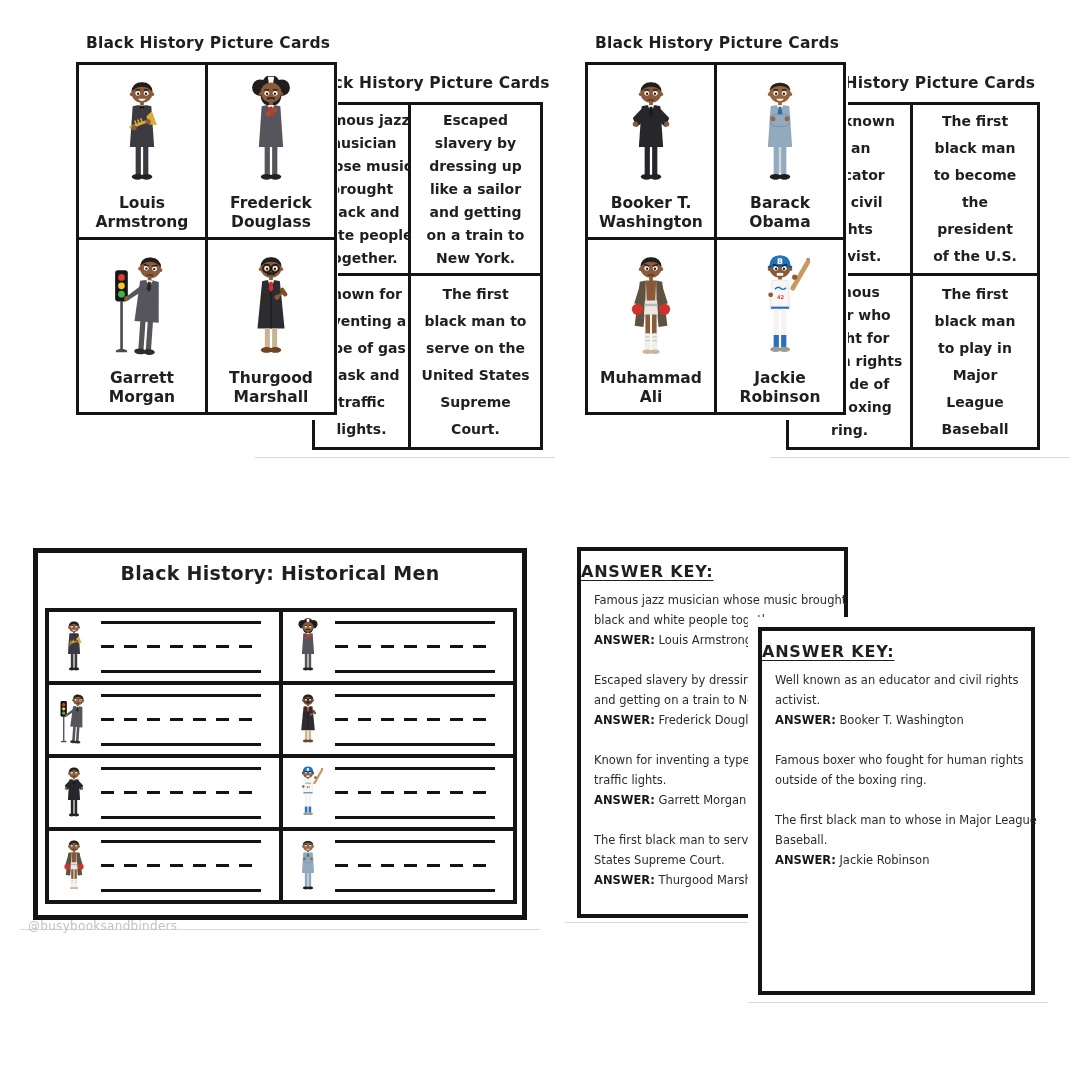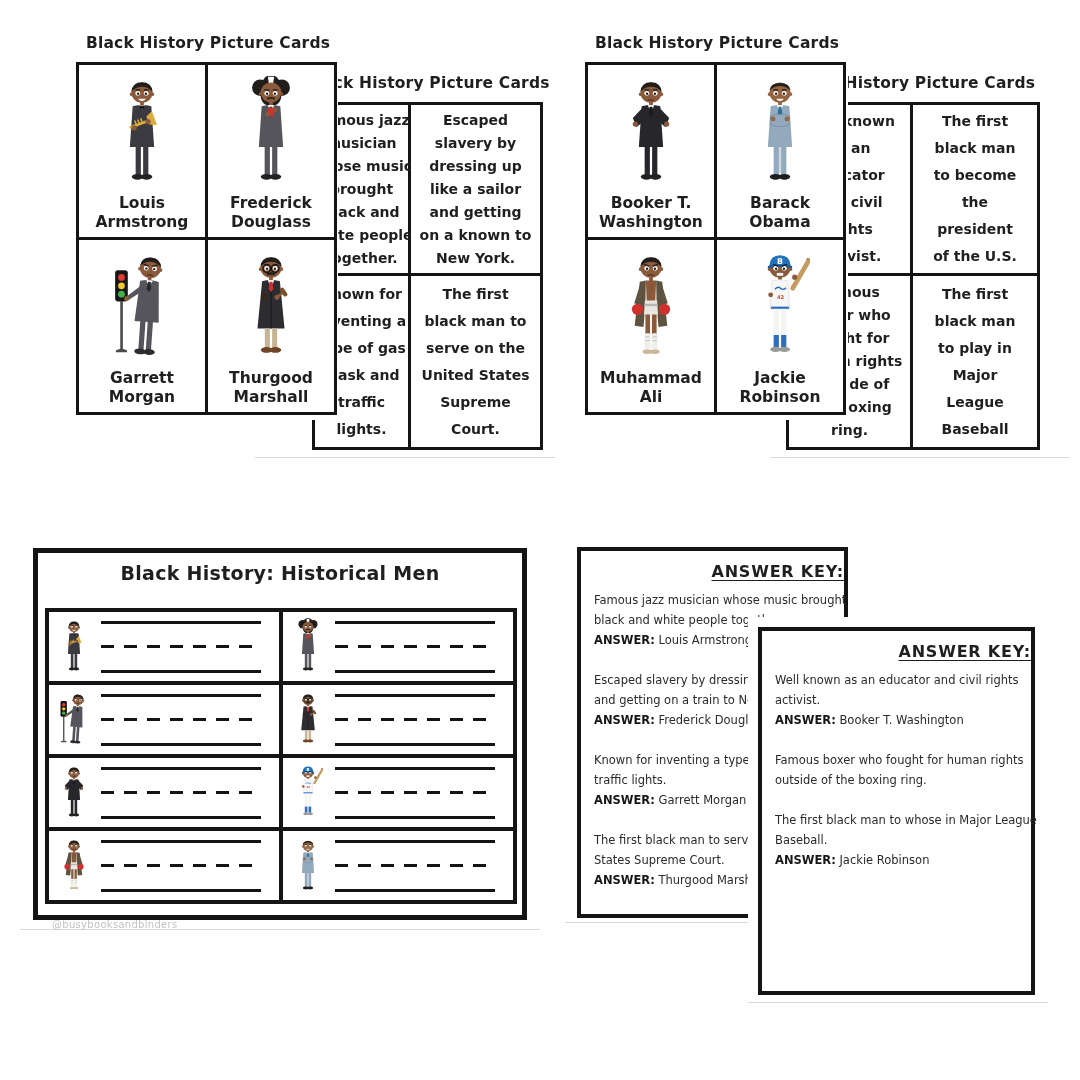--- a/index.html
+++ b/index.html
@@ -28,26 +28,26 @@
   #title-d{left:4px;top:8px;width:278px}
   
   .wframe{position:absolute;left:13px;top:10px;width:494px;height:372px;border:5px solid #141414;background:#fff}
   #title-e{left:13px;top:24px;width:494px;font-size:19px;letter-spacing:.3px}
   #grid-e{left:25px;top:70px;width:472px;height:296px;grid-template-columns:1fr 1fr;grid-template-rows:repeat(4,1fr);border-width:4px;gap:4px}
   .wcell{background:#fff;display:flex;align-items:center}
   .wfig{margin-left:10px;flex:0 0 auto;display:flex;align-items:center}
   .wlines{flex:1;margin:0 18px 0 12px;height:52px;display:flex;flex-direction:column;justify-content:space-between}
   .wsolid{height:3px;background:#141414}
   .wdash{height:3.5px;background:repeating-linear-gradient(90deg,#141414 0 13px,transparent 13px 23px)}
-  .watermark{position:absolute;left:32px;top:381px;font-size:10px;color:#c2c2c2;letter-spacing:.3px}
+  .watermark{position:absolute;left:8px;top:381px;font-size:12px;color:#c2c2c2;letter-spacing:.3px}
   
   .akframe{position:absolute;border:4px solid #141414;background:#fff}
   #frame-f{left:12px;top:12px;width:271px;height:371px}
   #frame-g{left:10px;top:10px;width:277px;height:368px}
-  .aktitle{text-align:right;font-weight:bold;font-size:16px;letter-spacing:.8px;margin-top:11px;text-decoration:underline;text-underline-offset:3px}
+  .aktitle{text-align:left;font-weight:bold;font-size:16px;letter-spacing:.8px;margin-top:11px;text-decoration:underline;text-underline-offset:3px}
   .akbody{padding:9px 4px 0 13px;font-size:11.5px;line-height:20px;color:#2a2a2a}
   .akentry{margin-bottom:20px}
   .akline{white-space:nowrap}
   .aklabel{font-weight:bold;color:#171717}
   svg{display:block}
 </style>
 </head>
 <body>
 
 <div class="stage">
@@ -63,21 +63,21 @@
           <div class="tline">black and</div>
           <div class="tline">white people</div>
           <div class="tline">together.</div>
         </div>
         <div class="tcell" style="line-height: 23px; align-items: center;">
           <div class="tline">Escaped</div>
           <div class="tline">slavery by</div>
           <div class="tline">dressing up</div>
           <div class="tline">like a sailor</div>
           <div class="tline">and getting</div>
-          <div class="tline">on a known to</div>
+          <div class="tline">on a train to</div>
           <div class="tline">New York.</div>
         </div>
         <div class="tcell" style="line-height: 27px;">
           <div class="tline">Known for</div>
           <div class="tline">inventing a</div>
           <div class="tline">type of gas</div>
           <div class="tline">mask and</div>
           <div class="tline">traffic</div>
           <div class="tline">lights.</div>
         </div>

